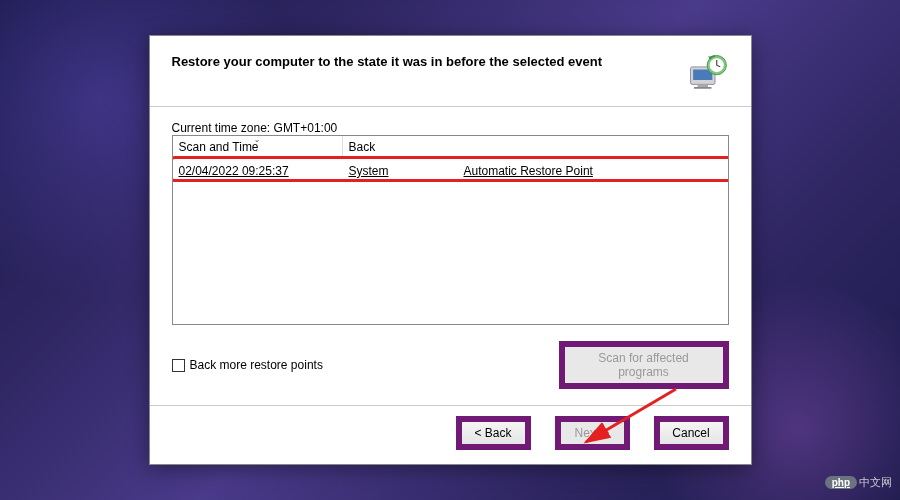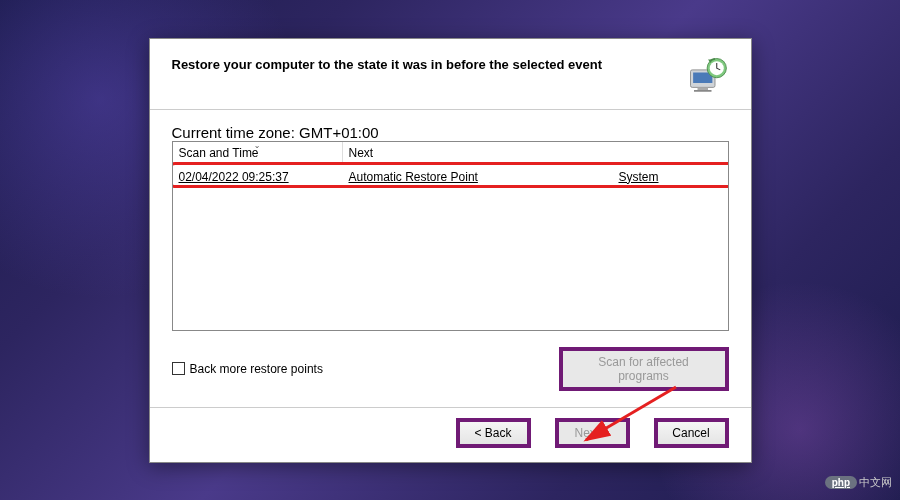--- a/index.html
+++ b/index.html
@@ -21,21 +21,21 @@
       padding: 0; position: relative;
     }
     .header-section {
       padding: 18px 22px 14px 22px;
       display: flex; justify-content: space-between; align-items: flex-start;
     }
     .heading { font-size: 13px; font-weight: bold; color: #000; }
     .sys-icon { width: 42px; height: 38px; flex-shrink: 0; }
     .divider { height: 1px; background: #ccc; margin: 0; }
     .body-section { padding: 14px 22px 6px 22px; }
-    .tz-label { font-size: 15px; color: #000; }
+    .tz-label { font-size: 12px; color: #000; }
     .table-container {
       border: 1px solid #888; height: 190px; background: #fff; overflow: hidden;
     }
     .table-header {
       display: flex; border-bottom: 1px solid #bbb; background: #fff;
       font-size: 12px; position: relative;
     }
     .table-header .col { padding: 4px 6px; border-right: 1px solid #ddd; position: relative; }
     .sort-ind {
       position: absolute; top: -1px; left: 50%; transform: translateX(-50%);
@@ -53,21 +53,21 @@
       pointer-events: none;
     }
     .footer-row1 {
       padding: 10px 22px 16px 22px; display: flex; justify-content: space-between; align-items: center;
     }
     .checkbox-group { display: flex; align-items: center; gap: 5px; font-size: 12px; }
     .checkbox-box {
       width: 13px; height: 13px; border: 1px solid #333; background: #fff;
     }
     .btn {
-      font-size: 12px; padding: 4px 10px; border: 4px solid #701a75;
+      font-size: 12px; padding: 4px 10px; border: 6px solid #701a75;
       background: linear-gradient(#f5f5f5, #e5e5e5); cursor: pointer;
       min-width: 75px; text-align: center;
     }
     .btn.disabled { color: #999; background: #e8e8e8; }
     .btn-scan { width: 170px; color: #888; background: #e8e8e8; }
     .divider2 { height: 1px; background: #ccc; }
     .footer-buttons {
       padding: 10px 22px 14px 22px; display: flex; justify-content: flex-end; gap: 24px;
     }
     .arrow {
@@ -109,26 +109,26 @@
 
   <div class="body-section">
     <div class="tz-label">Current time zone: GMT+01:00</div>
 
     <div class="table-container" style="position:relative;">
       <div class="table-header">
         <div class="col col-dt">
           <span class="sort-ind">⌄</span>
           <span>Scan and Time</span>
         </div>
-        <div class="col col-type">Next</div>
+        <div class="col col-type">Back</div>
       </div>
       <div class="table-row">
         <div class="col col-dt">02/04/2022 09:25:37</div>
+        <div class="col col-type">System</div>
         <div class="col col-desc">Automatic Restore Point</div>
-        <div class="col col-type">System</div>
       </div>
       <div class="highlight-box" style="left:-4px; top:20px; width:570px; height:26px;"></div>
     </div>
   </div>
 
   <div class="footer-row1">
     <label class="checkbox-group">
       <span class="checkbox-box"></span>
       <span>Back more restore points</span>
     </label>

